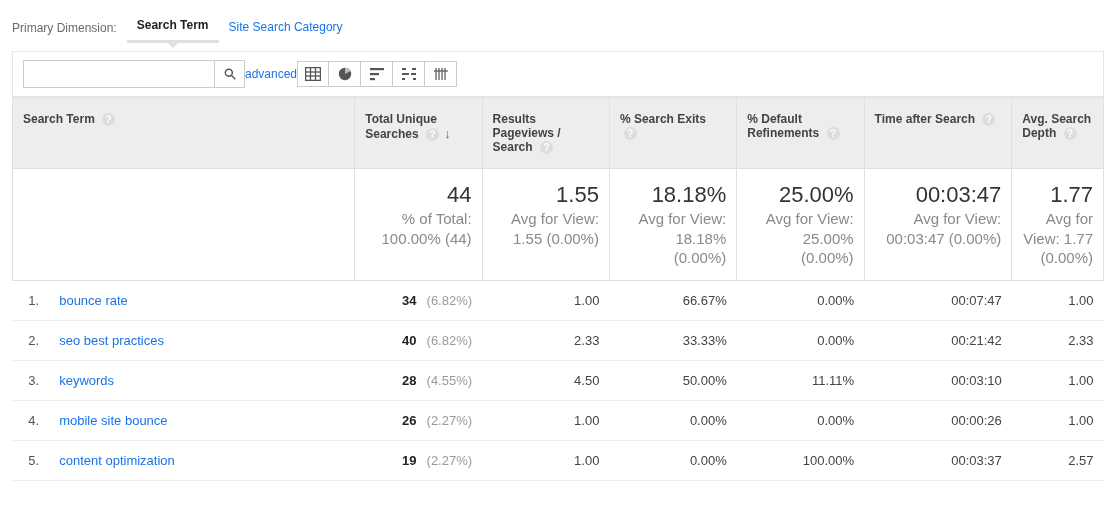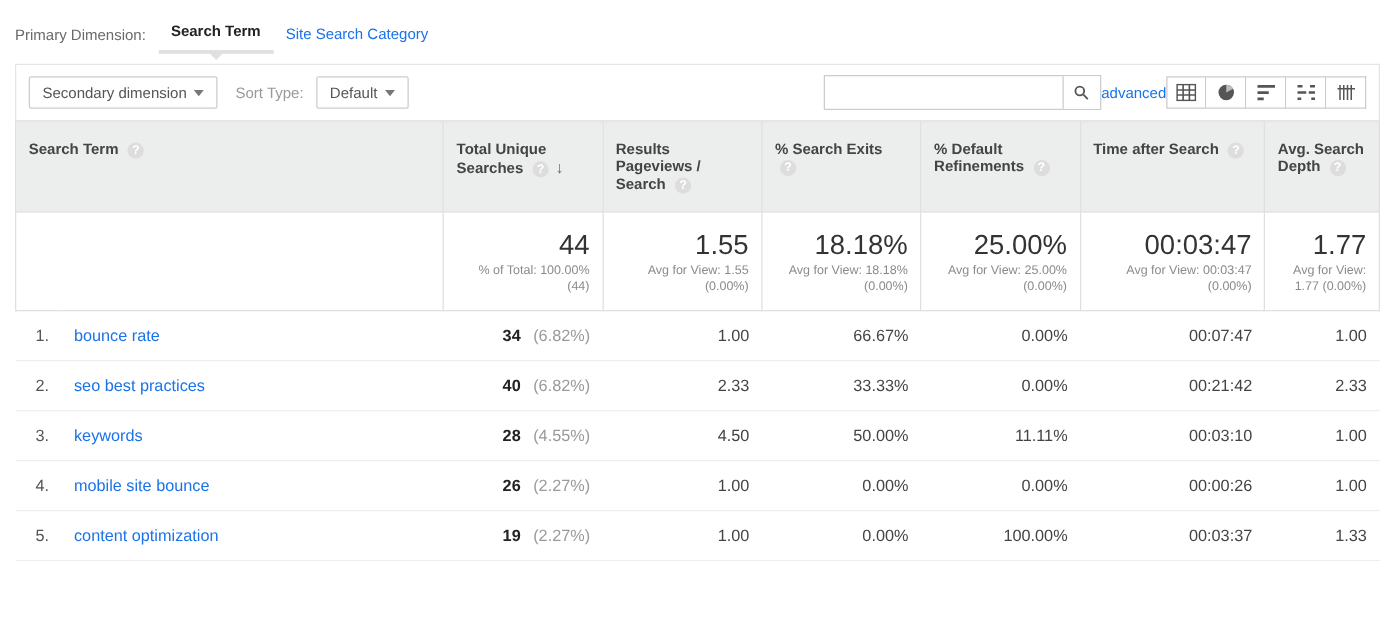--- a/index.html
+++ b/index.html
@@ -68,21 +68,21 @@
     display: inline-block; width: 13px; height: 13px; border-radius: 50%;
     background: #ddd; color: #fff; font-size: 10px; line-height: 13px; text-align: center; margin-left: 4px;
   }
   .sort-arrow { color: #666; font-size: 13px; margin-left: 2px; }
 
   tr.summary td {
     border: 1px solid #e0e0e0; padding: 14px 10px 12px 10px; text-align: right; vertical-align: top;
     font-size: 12px; color: #7a7a7a; background:#fff;
   }
   tr.summary .big { font-size: 22px; color: #333; display: block; line-height: 1.1; }
-  tr.summary .sub { display: block; font-size: 10px; color: #8a8a8a; margin-top: 2px; line-height: 1.3; text-align: right; }
+  tr.summary .sub { display: block; font-size: 15px; color: #8a8a8a; margin-top: 2px; line-height: 1.3; text-align: right; }
 
   tbody tr.data td {
     border-bottom: 1px solid #eee; padding: 12px 10px; font-size: 13px;
   }
   td.rank { text-align: right; color: #555; width:36px; }
   td.term a { color: #1a73e8; text-decoration: none; }
   td.num { text-align: right; color: #444; }
   td.uniq { text-align: right; }
   td.uniq .bold { font-weight: 700; color: #222; }
   td.uniq .pct { color: #9a9a9a; margin-left: 10px; }
@@ -94,31 +94,20 @@
 
 <div class="container">
 
   <div class="tabs-row">
     <span class="tabs-label">Primary Dimension:</span>
     <span class="tab active">Search Term</span>
     <span class="tab link-tab">Site Search Category</span>
   </div>
 
   <div class="controls-row">
-    <div class="controls-left">
-      <button class="btn">
-        <span>Secondary dimension</span>
-        <span class="caret"></span>
-      </button>
-      <span class="sort-label">Sort Type:</span>
-      <button class="btn">
-        <span>Default</span>
-        <span class="caret"></span>
-      </button>
-    </div>
     <div class="controls-right">
       <div class="search-wrap">
         <input class="search-input" type="text" placeholder="" style="">
         <button class="search-btn">
           <svg width="14" height="14" viewBox="0 0 24 24" fill="none" stroke="#555" stroke-width="2.5">
               <circle cx="10" cy="10" r="6"></circle>
               <line x1="15" y1="15" x2="21" y2="21"></line>
             </svg>
         </button>
       </div>
@@ -283,18 +272,18 @@
         <td class="num">1.00</td>
       </tr>
       <tr class="data">
         <td class="rank">5.</td>
         <td class="term"><a href="#">content optimization</a></td>
         <td class="uniq"><span class="bold">19</span><span class="pct">(2.27%)</span></td>
         <td class="num">1.00</td>
         <td class="num">0.00%</td>
         <td class="num">100.00%</td>
         <td class="num">00:03:37</td>
-        <td class="num">1.33</td>
+        <td class="num">2.57</td>
       </tr>
     </tbody>
   </table>
 
 </div>
 
 </body></html>

